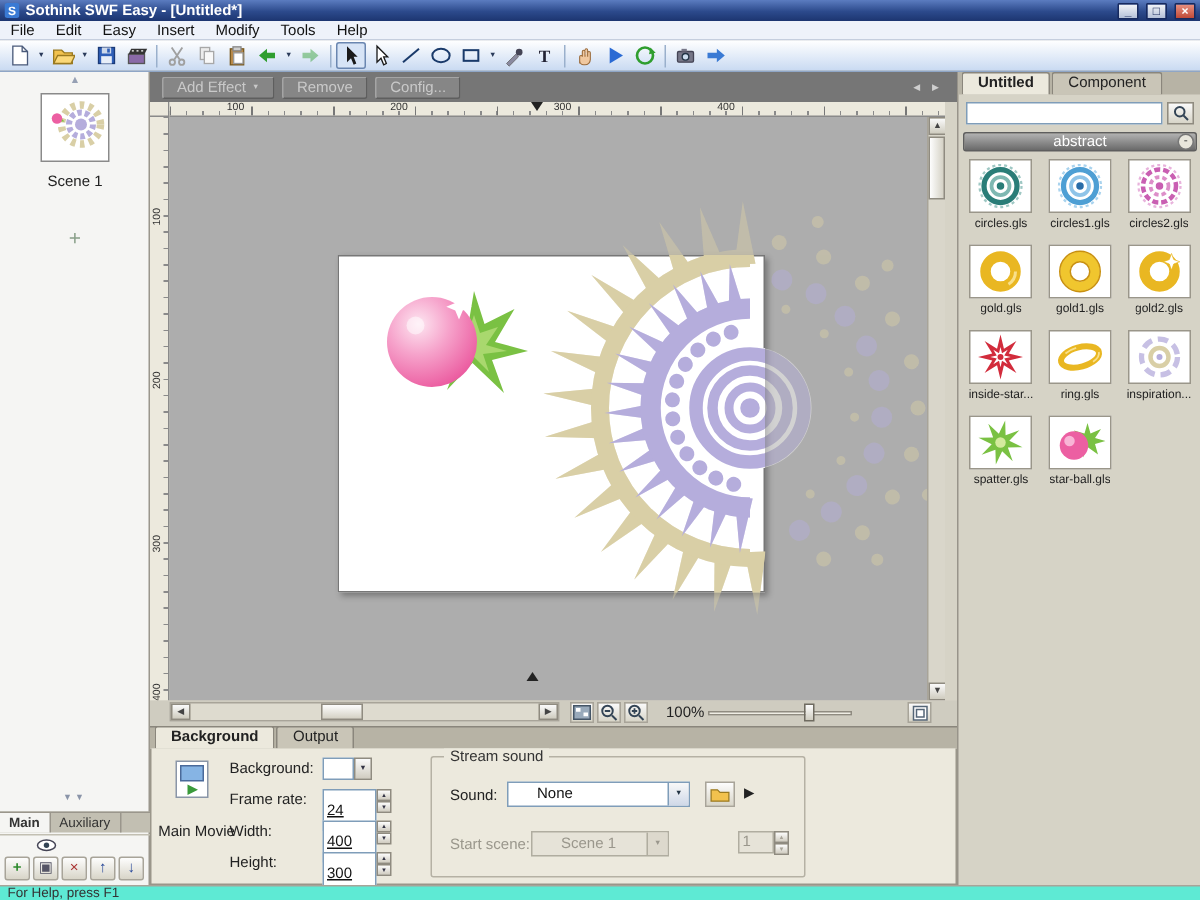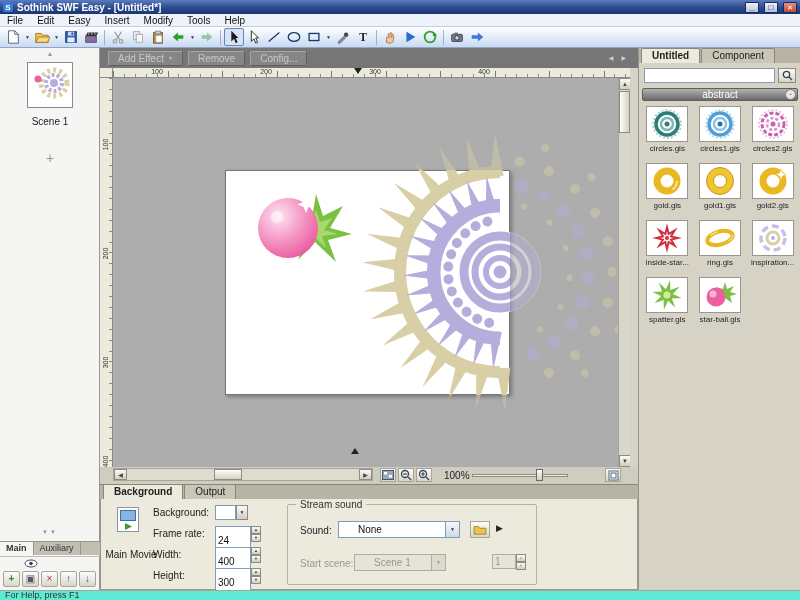--- a/index.html
+++ b/index.html
@@ -73,21 +73,21 @@
   #zoom-slider .sthumb{position:absolute;left:64px;top:1px;width:7px;height:12px;background:linear-gradient(#fdfdfd,#cfccbf);border:1px solid #6f6b60;}
 
   
   #props-tabs{position:absolute;left:100px;top:484px;width:538px;height:15px;background:#b7b3a5;display:flex;align-items:flex-end;padding-left:3px;border-top:1px solid #8a867c;}
   .ptab{font-size:10px;line-height:14px;padding:0 10px;background:#c9c5b7;border:1px solid #8a867c;border-bottom:none;margin-right:1px;color:#222;border-radius:2px 2px 0 0;}
   .ptab.active{background:#ece9dd;font-weight:bold;}
   #props-body{position:absolute;left:100px;top:499px;width:538px;height:91px;background:#ece9dd;border:1px solid #9a968a;border-top:none;}
   #movie-icon{position:absolute;left:15px;top:7px;}
   #movie-label{position:absolute;left:0;top:50px;width:60px;text-align:center;font-size:10px;color:#222;}
   .prow-label{position:absolute;left:52px;font-size:10px;color:#222;}
-  .pfield{position:absolute;left:114px;width:36px;height:28px;font-size:10px;border:1px solid #7f9db9;background:#fff;padding:0 2px;font-family:inherit;color:#111;}
+  .pfield{position:absolute;left:114px;width:36px;height:28px;font-size:10px;border:1px solid #7f9db9;background:#fff;padding:0 2px;font-family:inherit;color:#111;text-decoration:underline;}
   .spin{position:absolute;left:150px;width:10px;height:15px;display:flex;flex-direction:column;}
   .spin span{flex:1;font-size:4px;line-height:6px;text-align:center;background:linear-gradient(#fdfdfd,#d0ccc0);border:1px solid #8f8b80;color:#334;}
   #bg-swatch{position:absolute;left:114px;top:6px;width:21px;height:15px;border:1px solid #7f9db9;background:#fff;}
   #bg-caret{position:absolute;left:135px;top:6px;width:12px;height:15px;border:1px solid #8f8b80;background:linear-gradient(#fafafa,#d0ccc0);font-size:5px;text-align:center;line-height:13px;color:#334;}
   .group{position:absolute;left:186px;top:5px;width:250px;height:81px;border:1px solid #b5b1a4;border-radius:2px;}
   .group-title{position:absolute;left:8px;top:-6px;background:#ece9dd;padding:0 4px;font-size:10px;color:#333;}
   .glabel{position:absolute;font-size:10px;color:#222;}
   .glabel.disabled{color:#9a978c;}
   .ddl{position:absolute;height:17px;background:#fff;border:1px solid #7f9db9;display:flex;}
   .ddl .txt{flex:1;font-size:10px;line-height:15px;padding-left:19px;color:#111;white-space:nowrap;overflow:hidden;}

